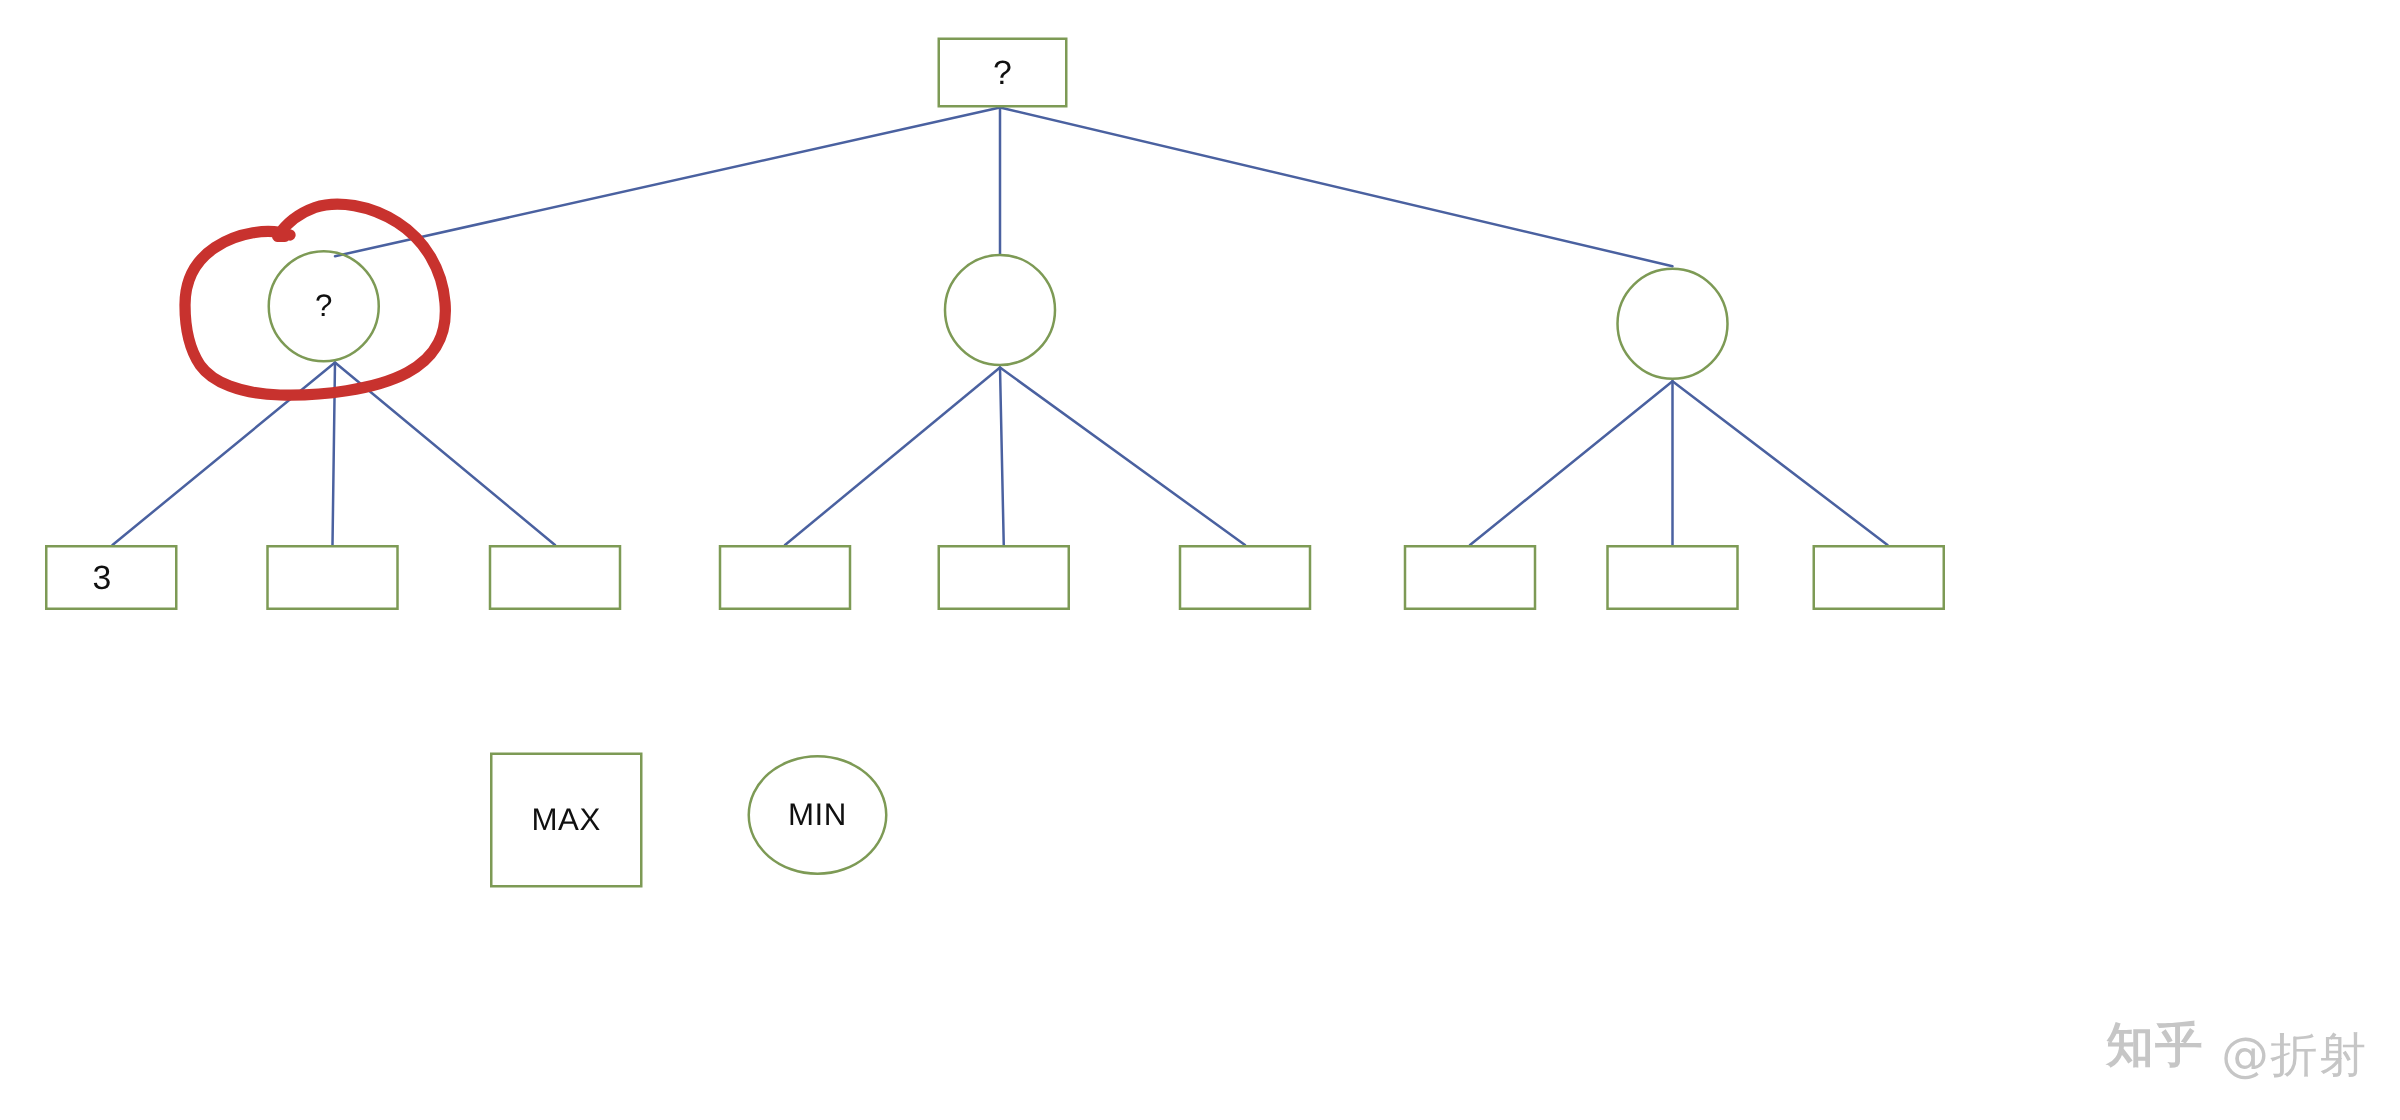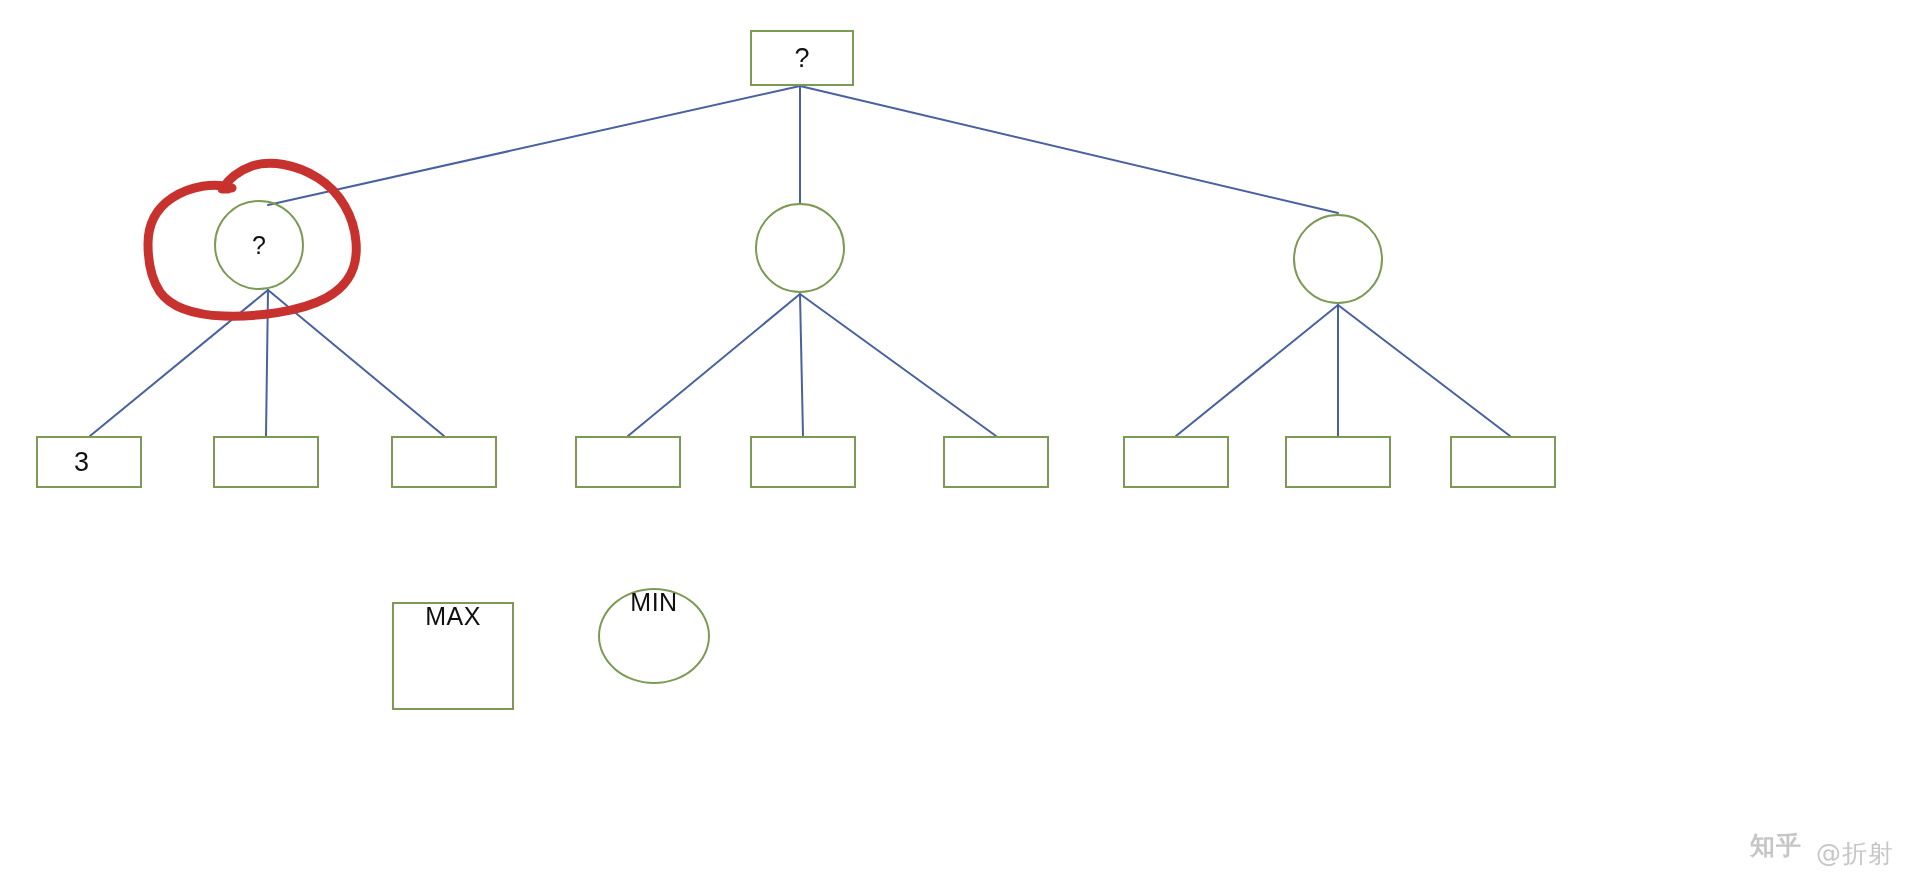--- a/index.html
+++ b/index.html
@@ -65,35 +65,36 @@
   }
   
   .node.align-left-ish {
     justify-content: flex-start;
     padding-left: 36px;
   }
   .legend-node {
     position: absolute;
     box-sizing: border-box;
     display: flex;
+    align-items: center;
     justify-content: center;
     border: 2px solid #7d9a55;
   }
   .legend-node.rect { border-radius: 0; }
   .legend-node.circle { border-radius: 50%; }
 
   #watermark {
     position: absolute;
     right: 26px;
     bottom: 26px;
     display: flex;
     align-items: center;
     gap: 14px;
     color: #c6c6c6;
-    font-size: 25px;
+    font-size: 38px;
     font-family: "DejaVu Sans", sans-serif;
     letter-spacing: 1px;
     user-select: none;
   }
   #watermark .wm-logo { font-weight: 700; }
   #watermark .wm-handle { font-weight: 400; margin-top: 16px; }
 </style>
 </head>
 <body>
 
@@ -179,21 +180,21 @@
       <span class="node-label"></span>
     </div>
     <div class="node rect" style="left:1450px; top:436px; width:106px; height:52px;">
       <span class="node-label"></span>
     </div>
 
     <div class="legend-node rect" style="left:392px; top:602px; width:122px; height:108px;">
       <span class="node-label legend">MAX</span>
     </div>
 
-    <div class="legend-node circle" style="left:598px; top:588px; width:112px; height:96px;">
+    <div class="legend-node circle" style="left:598px; top:604px; width:112px; height:96px;">
       <span class="node-label legend">MIN</span>
     </div>
 
   </div>
 
   <div id="watermark">
     <span class="wm-logo">知乎</span>
     <span class="wm-handle">@折射</span>
   </div>
 

